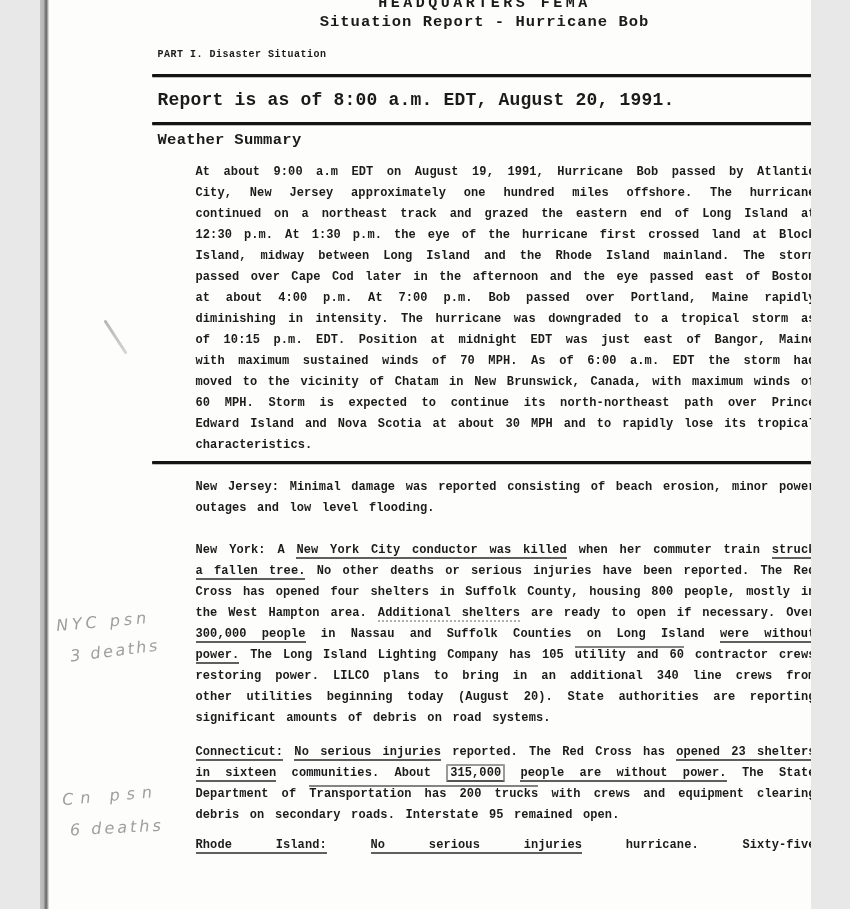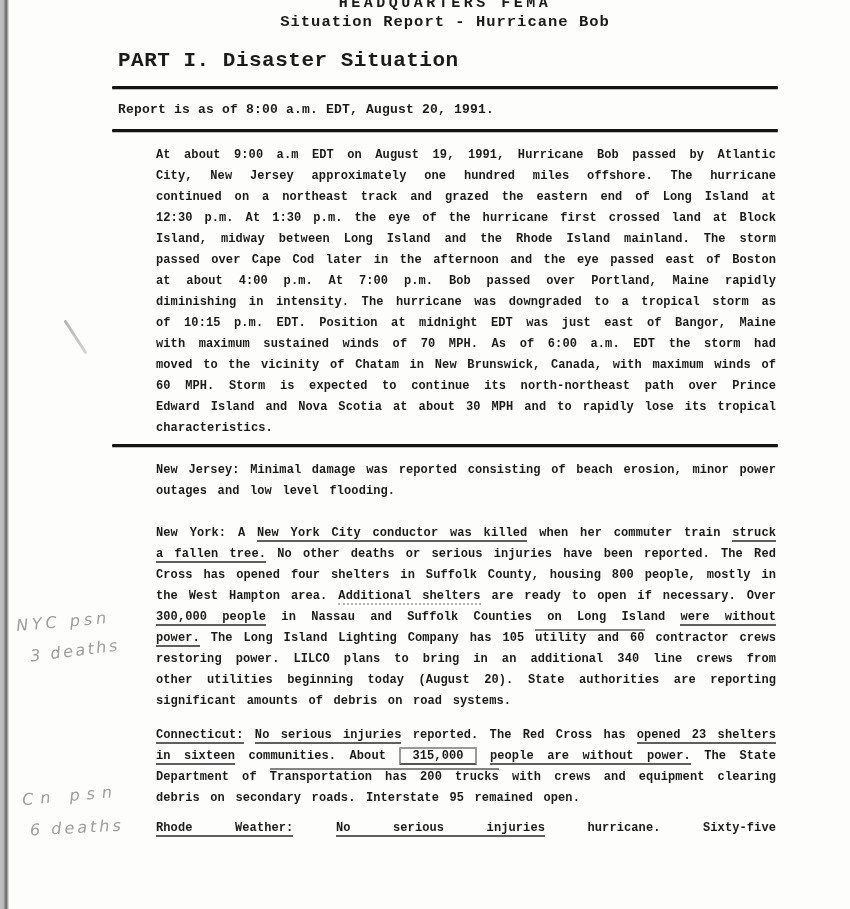--- a/index.html
+++ b/index.html
@@ -1,58 +1,58 @@
 <!DOCTYPE html>
 <html><head>
 <meta charset="utf-8">
 <style>
   html,body { margin:0; padding:0; background:#e8e8e8; }
   .page {
-    position:relative; width:850px; height:909px; margin:0 auto;
+    position:relative; width:771px; height:909px; margin:0 auto;
     background:#fdfdfc; overflow:hidden;
     font-family:"Liberation Mono","DejaVu Sans Mono",monospace;
     font-weight:700; color:#1b1b1b;
   }
   .scan-edge {
     position:absolute; left:0; top:0; bottom:0; width:9px;
     background:linear-gradient(90deg,#c2c2c2 0%,#b5b5b5 40%,#636363 68%,#9a9a9a 82%,#f2f2f0 100%);
   }
   .content { position:absolute; left:112px; top:0; width:666px; }
 
   .doc-title-1 { text-align:center; font-size:15px; letter-spacing:3.5px; margin-top:-5px; white-space:nowrap; }
   .doc-title-2 { text-align:center; font-size:15.5px; letter-spacing:1px; margin-top:1px; }
-  .part-title  { font-size:21px; letter-spacing:0.5px; margin:18px 0 0 6px; }
+  .part-title  { font-size:10px; letter-spacing:0.5px; margin:18px 0 0 6px; }
 
   .rule { height:3px; background:#141414; border-radius:1px; box-shadow:0 1px 0 rgba(0,0,0,0.25); }
   .rule-1 { margin-top:14px; }
   .rule-2 { margin-top:12px; }
   .rule-3 { margin-top:5px; }
 
-  .report-line { font-size:13px; margin:13px 0 0 6px; letter-spacing:0.2px; }
+  .report-line { font-size:18px; margin:13px 0 0 6px; letter-spacing:0.2px; }
   .section-heading { font-size:15.5px; margin:6px 0 0 6px; letter-spacing:0.3px; }
 
   .body-par {
     width:620px; margin:13px 0 0 44px;
     font-size:12px; line-height:21px;
     text-align:justify; word-spacing:3.2px; letter-spacing:0.1px;
   }
   .par-ny { margin-top:21px; }
   .par-ct { margin-top:13px; }
   .par-ri { margin-top:9px; text-align-last:justify; }
 
   
   .u {
     border-bottom:2px solid rgba(55,55,55,0.8);
     box-decoration-break:clone; -webkit-box-decoration-break:clone;
   }
   .u-dash { border-bottom:2px dotted rgba(115,115,115,0.55); }
   .u-top  { border-top:2px solid rgba(80,80,80,0.7); }
   .pencil-box {
     border:2px solid rgba(90,90,90,0.6); border-bottom-color:rgba(55,55,55,0.85);
-    border-radius:1px; padding:0 11px;
+    border-radius:1px; padding:0 2px;
   }
 
   
   .hand {
     position:absolute; font-family:"DejaVu Sans",sans-serif; font-weight:400;
     font-style:italic; color:#9e9e9e; font-size:16px; letter-spacing:4px;
     transform:rotate(-5deg); white-space:nowrap;
   }
   .note-ny-1 { left:16px; top:612px; }
   .note-ny-2 { left:30px; top:641px; transform:rotate(-7deg); letter-spacing:2.5px; }
@@ -79,33 +79,34 @@
     <div class="doc-title-2">Situation Report - Hurricane Bob</div>
 
     <div class="part-title">PART I. Disaster Situation</div>
 
     <div class="rule rule-1"></div>
 
     <div class="report-line">Report is as of 8:00 a.m. EDT, August 20, 1991.</div>
 
     <div class="rule rule-2"></div>
 
+    <div class="section-heading">Weather Summary</div>
 
     <p class="body-par">At about 9:00 a.m EDT on August 19, 1991, Hurricane Bob passed by Atlantic City, New Jersey approximately one hundred miles offshore.  The hurricane continued on a northeast track and grazed the eastern end of Long Island at 12:30 p.m.  At 1:30 p.m. the eye of the hurricane first crossed land at Block Island, midway between Long Island and the Rhode Island mainland.  The storm passed over Cape Cod later in the afternoon and the eye passed east of Boston at about 4:00 p.m. At 7:00 p.m. Bob passed over Portland, Maine rapidly diminishing in intensity.  The hurricane was downgraded to a tropical storm as of 10:15 p.m. EDT.  Position at midnight EDT was just east of Bangor, Maine with maximum sustained winds of 70 MPH. As of 6:00 a.m. EDT the storm had moved to the vicinity of Chatam in New Brunswick, Canada, with maximum winds of 60 MPH.  Storm is expected to continue its north-northeast path over Prince Edward Island and Nova Scotia at about 30 MPH and to rapidly lose its tropical characteristics.</p>
 
     <div class="rule rule-3"></div>
 
 
     <p class="body-par">New Jersey:  Minimal damage was reported consisting of beach erosion, minor power outages and low level flooding.</p>
 
     <p class="body-par par-ny"><span>New York:  A </span><span class="u">New York City conductor was killed</span><span> when her commuter train </span><span class="u">struck a fallen tree.</span><span>  No other deaths or serious injuries have been reported.  The Red Cross has opened four shelters in Suffolk County, housing 800 people, mostly in the West Hampton area. </span><span class="u-dash">Additional shelters</span><span> are ready to open if necessary. Over </span><span class="u">300,000 people</span><span> in Nassau and Suffolk Counties on Long Island </span><span class="u">were without power.</span><span>  The Long Island Lighting Company has 105 </span><span class="u-top">utility and 60</span><span> contractor crews restoring power.  LILCO plans to bring in an additional 340 line crews from other utilities beginning today (August 20).  State authorities are reporting significant amounts of debris on road systems.</span></p>
 
     <p class="body-par par-ct"><span class="u">Connecticut:</span><span> </span><span class="u">No serious injuries</span><span> reported.  The Red Cross has </span><span class="u">opened 23 shelters in sixteen</span><span> communities.  About </span><span class="pencil-box">315,000</span><span> </span><span class="u">people are without power.</span><span>  The State Department of </span><span class="u-top">Transportation has 200 trucks</span><span> with crews and equipment clearing debris on secondary roads.  Interstate 95 remained open.</span></p>
 
-    <p class="body-par par-ri"><span class="u">Rhode Weather:</span><span> </span><span class="u">No serious injuries</span><span> hurricane.  Sixty-five</span></p>
+    <p class="body-par par-ri"><span class="u">Rhode Island:</span><span> </span><span class="u">No serious injuries</span><span> hurricane.  Sixty-five</span></p>
 
   </div>
 
   <div class="hand note-ny-1">NYC  psn</div>
   <div class="hand note-ny-2">3 deaths</div>
   <div class="hand note-ct-1">Cn  psn</div>
   <div class="hand note-ct-2">6 deaths</div>
 
 </div>
 

